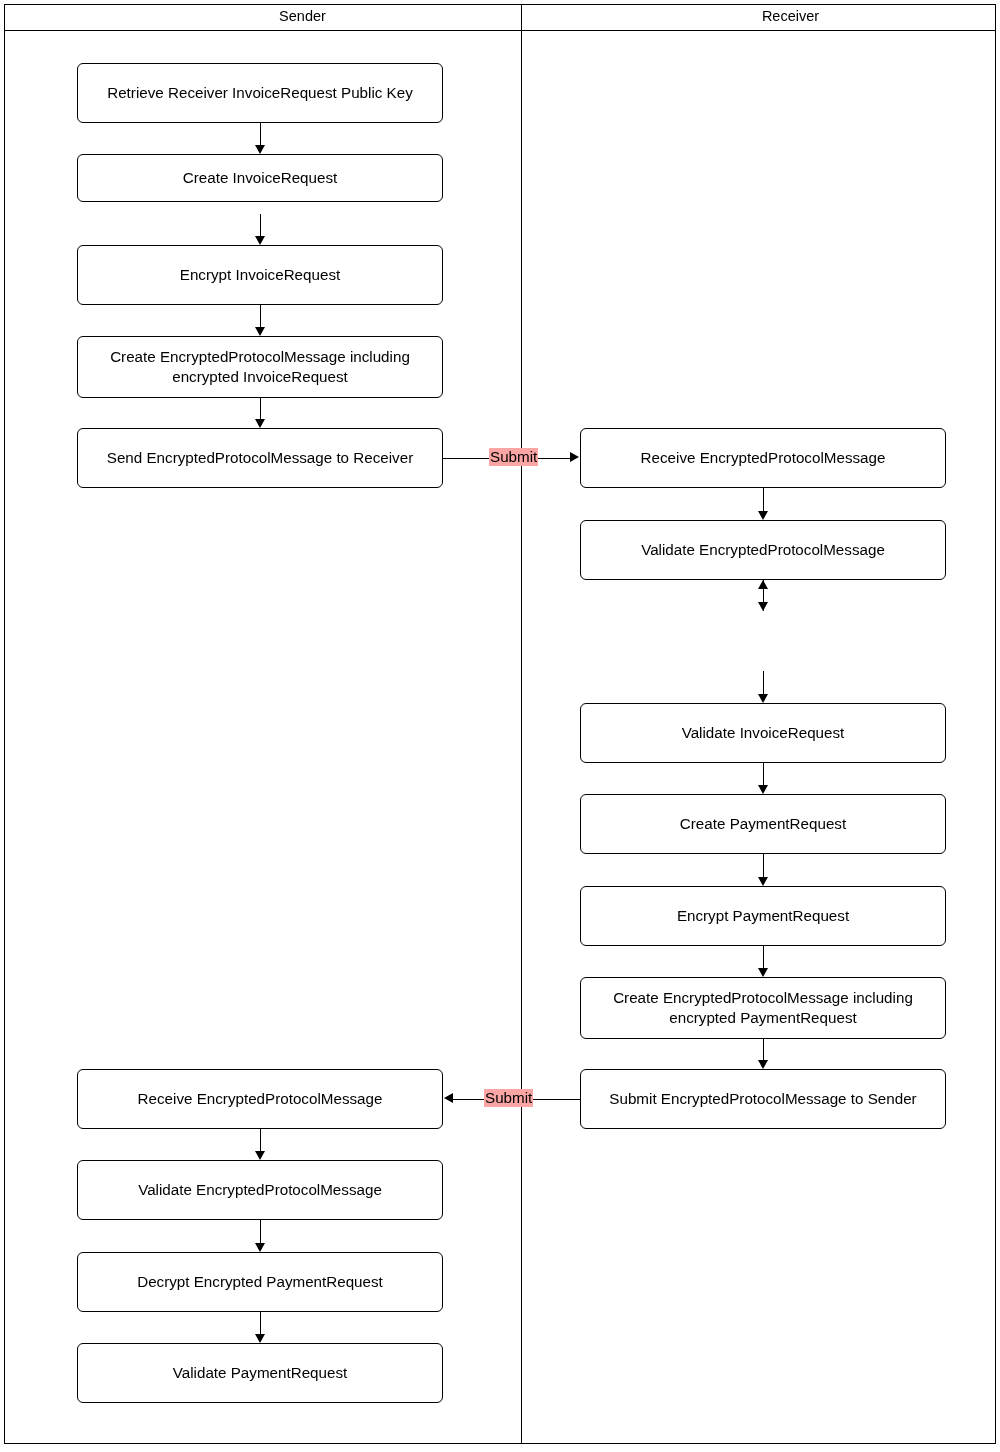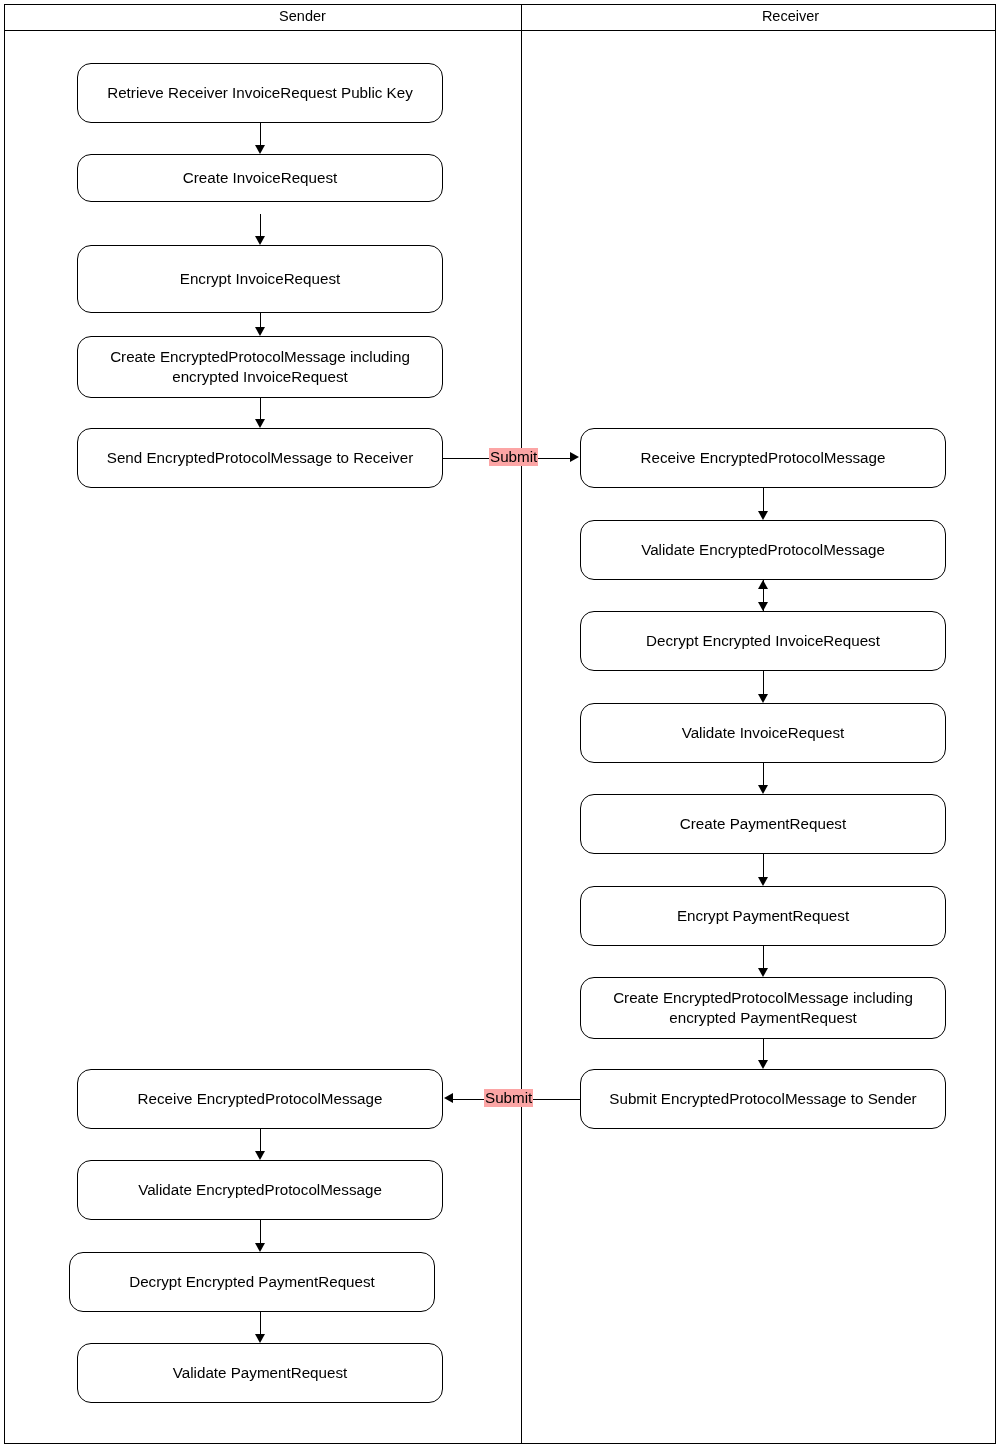--- a/index.html
+++ b/index.html
@@ -53,21 +53,21 @@
     color: #000000;
     white-space: nowrap;
   }
   #lane-title-sender { left: 4px; width: 517px; padding-left: 40px; }
   #lane-title-receiver { left: 554px; width: 473px; }
 
   .node {
     position: absolute;
     box-sizing: border-box;
     border: 1.8px solid #000000;
-    border-radius: 14px;
+    border-radius: 6px;
     background: #ffffff;
     display: flex;
     align-items: center;
     justify-content: center;
     text-align: center;
     font-size: 15.2px;
     line-height: 20px;
     color: #000000;
     padding: 2px 8px;
     z-index: 3;
@@ -135,60 +135,57 @@
   <div class="lane-title" id="lane-title-receiver">Receiver</div>
 
   <div class="node" style="left:77px; top:63px; width:366px; height:60px;">
     <span class="node-label">Retrieve Receiver InvoiceRequest Public Key</span>
   </div>
 
   <div class="node" style="left:77px; top:154px; width:366px; height:48px;">
     <span class="node-label">Create InvoiceRequest</span>
   </div>
 
-  <div class="node" style="left:77px; top:245px; width:366px; height:68px;align-items:center;">
+  <div class="node" style="left:77px; top:245px; width:366px; height:60px;align-items:center;">
     <span class="node-label">Encrypt InvoiceRequest</span>
   </div>
 
   <div class="node" style="left:77px; top:336px; width:366px; height:62px;">
     <span class="node-label">Create EncryptedProtocolMessage including
 encrypted InvoiceRequest</span>
   </div>
 
   <div class="node" style="left:77px; top:428px; width:366px; height:60px;">
     <span class="node-label">Send EncryptedProtocolMessage to Receiver</span>
   </div>
 
   <div class="node" style="left:77px; top:1069px; width:366px; height:60px;">
     <span class="node-label">Receive EncryptedProtocolMessage</span>
   </div>
 
   <div class="node" style="left:77px; top:1160px; width:366px; height:60px;">
     <span class="node-label">Validate EncryptedProtocolMessage</span>
   </div>
 
-  <div class="node" style="left:69px; top:1252px; width:366px; height:60px;">
+  <div class="node" style="left:77px; top:1252px; width:366px; height:60px;">
     <span class="node-label">Decrypt Encrypted PaymentRequest</span>
   </div>
 
   <div class="node" style="left:77px; top:1343px; width:366px; height:60px;align-items:center;">
     <span class="node-label">Validate PaymentRequest</span>
   </div>
 
   <div class="node" style="left:580px; top:428px; width:366px; height:60px;">
     <span class="node-label">Receive EncryptedProtocolMessage</span>
   </div>
 
   <div class="node" style="left:580px; top:520px; width:366px; height:60px;">
     <span class="node-label">Validate EncryptedProtocolMessage</span>
   </div>
 
-  <div class="node" style="left:580px; top:611px; width:366px; height:60px;">
-    <span class="node-label">Decrypt Encrypted InvoiceRequest</span>
-  </div>
 
   <div class="node" style="left:580px; top:794px; width:366px; height:60px;">
     <span class="node-label">Create PaymentRequest</span>
   </div>
 
   <div class="node" style="left:580px; top:703px; width:366px; height:60px;">
     <span class="node-label">Validate InvoiceRequest</span>
   </div>
 
   <div class="node" style="left:580px; top:886px; width:366px; height:60px;">

